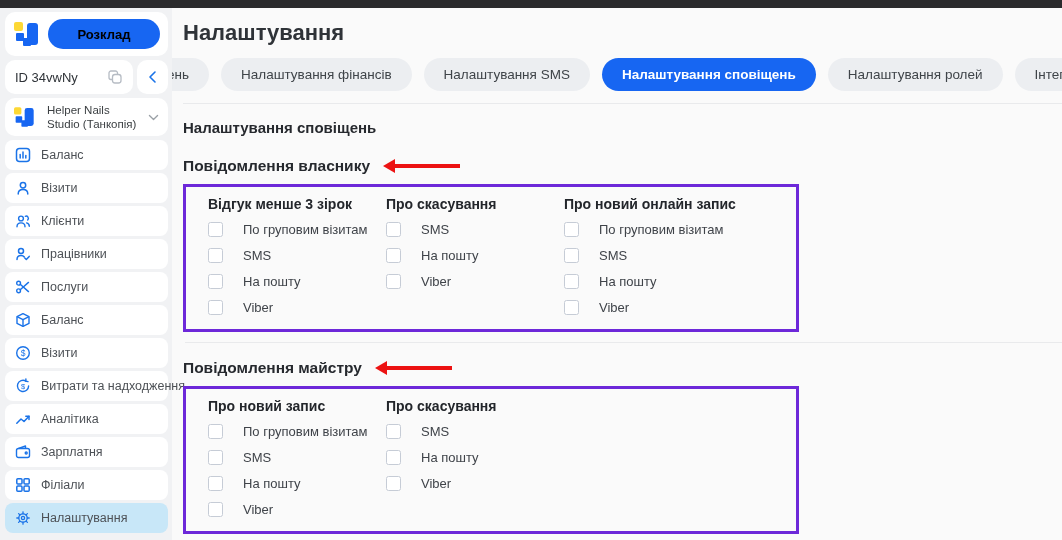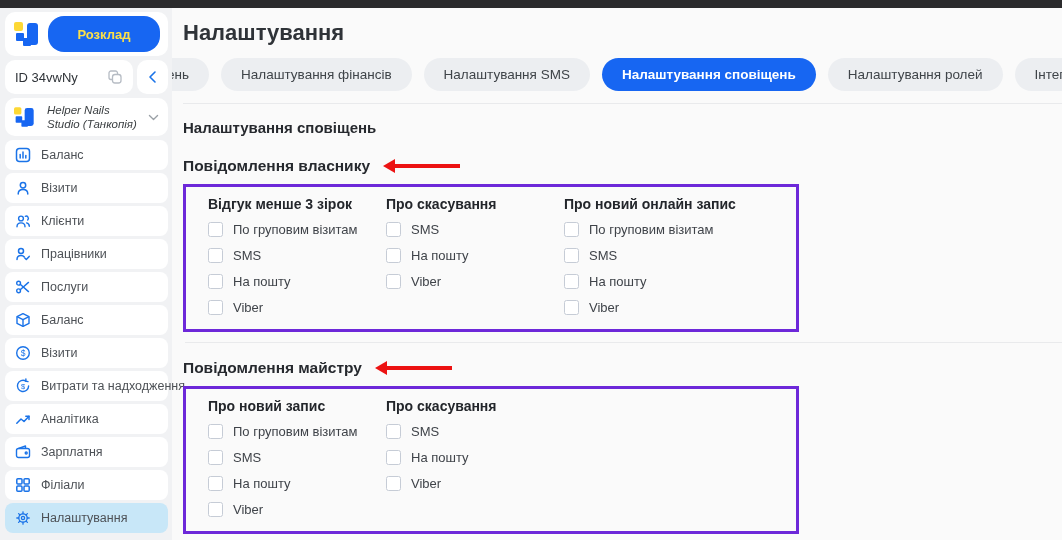--- a/index.html
+++ b/index.html
@@ -15,29 +15,29 @@
 
   .logo-card { height:44px; display:flex; align-items:center; padding:0 8px 0 9px; gap:8px; }
   .logo { position:relative; width:26px; height:26px; flex:none; }
   .logo i { position:absolute; display:block; }
   .logo .y  { left:0;  top:1px;  width:9px;  height:9px;  background:#fdd835; border-radius:2px; }
   .logo .b1 { left:13px; top:2px; width:11px; height:22px; background:#1766f2; border-radius:3px; }
   .logo .b2 { left:2px;  top:12px; width:8px; height:8px; background:#1766f2; border-radius:1px; }
   .logo .b3 { left:9px;  top:17px; width:8px; height:8px; background:#1766f2; border-radius:1px; }
   .logo.small { transform:scale(0.82); transform-origin:left center; }
 
-  .schedule-btn { flex:1; height:36px; background:#1766f2; color:#fde047; border:none; border-radius:16px;
+  .schedule-btn { flex:1; height:30px; background:#1766f2; color:#000000; border:none; border-radius:16px;
                   font-size:13px; font-weight:bold; font-family:inherit; display:flex; align-items:center; justify-content:center; cursor:pointer; }
 
   .id-row { display:flex; gap:4px; }
   .id-card { flex:1; height:34px; display:flex; align-items:center; padding:0 10px; gap:8px; }
   .id-text { font-size:13px; color:#2f3338; flex:1; white-space:nowrap; }
   .collapse-card { width:31px; height:34px; display:flex; align-items:center; justify-content:center; cursor:pointer; }
 
-  .studio-card { height:38px; display:flex; align-items:center; padding:0 8px 0 9px; gap:7px; cursor:pointer;font-style:italic; }
+  .studio-card { height:38px; display:flex; align-items:center; padding:0 8px 0 9px; gap:7px; cursor:pointer; }
   .studio-name { flex:1; font-size:11.5px; line-height:1.25; color:#3c4043; }
 
   .menu { display:flex; flex-direction:column; gap:3px; }
   .menu-item { height:30px; background:#fff; border-radius:8px; display:flex; align-items:center; gap:10px; padding:0 10px; cursor:pointer; }
   .menu-item.active { background:#c8e7f8; }
   .menu-item .label { font-size:12.5px; color:#4d5156; white-space:nowrap; }
   .icon16 { width:16px; height:16px; flex:none; display:block; }
 
   
   .main { flex:1; position:relative; overflow:hidden; padding-left:11px; }
@@ -56,21 +56,21 @@
 
   .group-title-row { display:flex; align-items:center; margin-top:21px; }
   .group-title { font-size:15.5px; font-weight:bold; color:#26292e; }
   .red-arrow { position:relative; width:66px; height:4px; background:#ec1212; margin-left:24px; }
   .red-arrow::before { content:""; position:absolute; left:-11px; top:-5px; width:0; height:0;
                        border-top:7px solid transparent; border-bottom:7px solid transparent; border-right:12px solid #ec1212; }
 
   .red-box { width:616px; border:3px solid #6d28d9; margin-top:9px; padding:9px 12px 4px 22px; display:flex; background:transparent; }
   .col { width:178px; flex:none; }
   .col-title { font-size:14px; font-weight:bold; color:#23262b; margin-bottom:9px; }
-  .opt { display:flex; align-items:center; gap:10px; margin-bottom:10px; height:16px; }
+  .opt { display:flex; align-items:center; gap:20px; margin-bottom:10px; height:16px; }
   .cb { width:15px; height:15px; border:1px solid #c6ccd6; border-radius:2.5px; background:#fff; flex:none; cursor:pointer; }
   .opt-label { font-size:13px; color:#3f4349; white-space:nowrap; }
 
   svg { display:block; }
 </style>
 </head>
 <body>
 
 <div class="topbar"></div>
 

